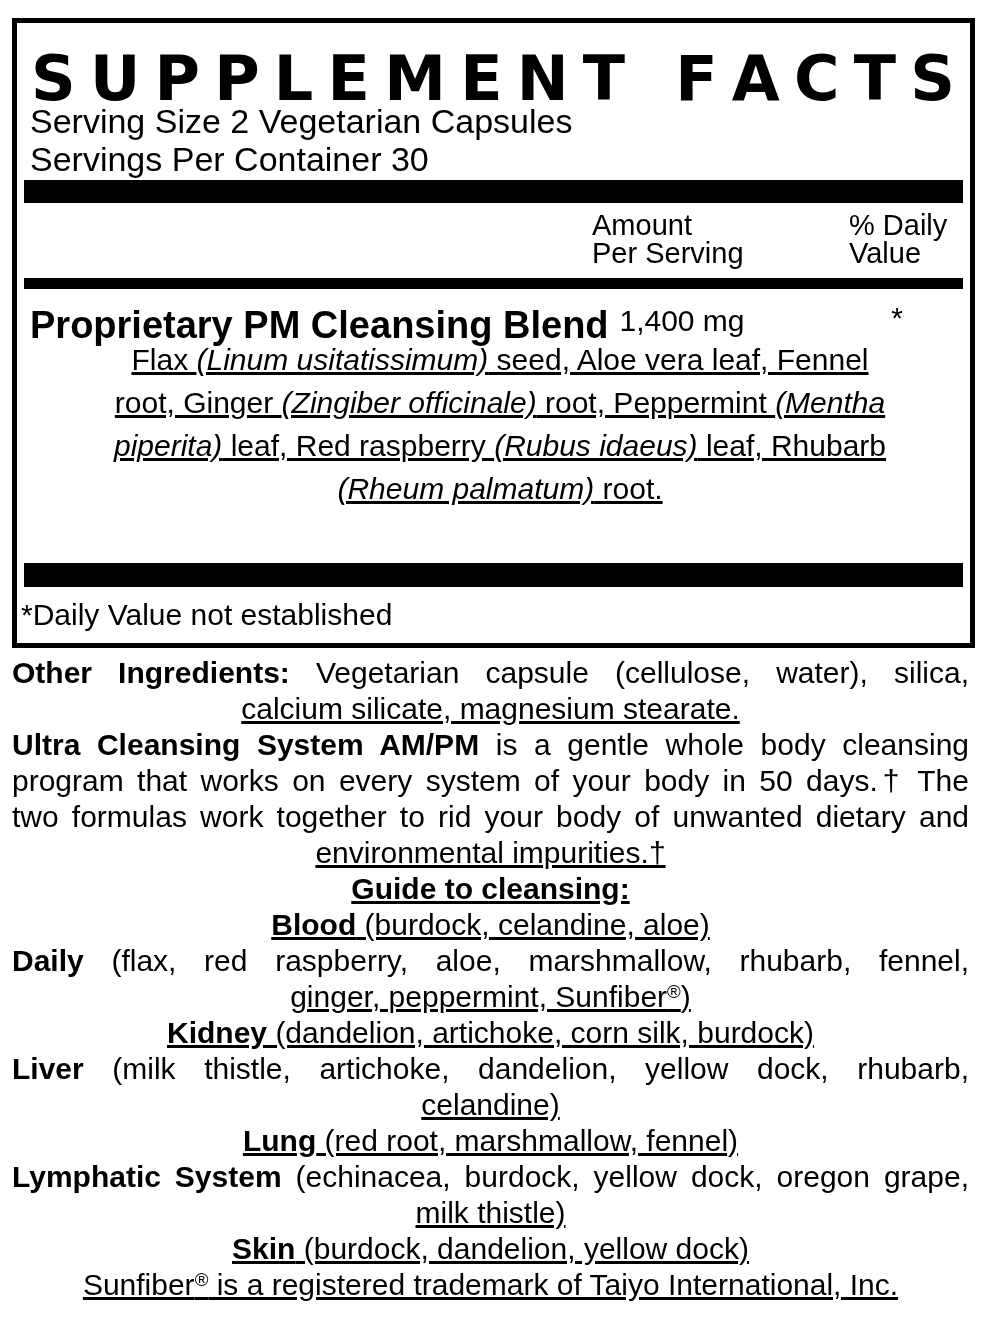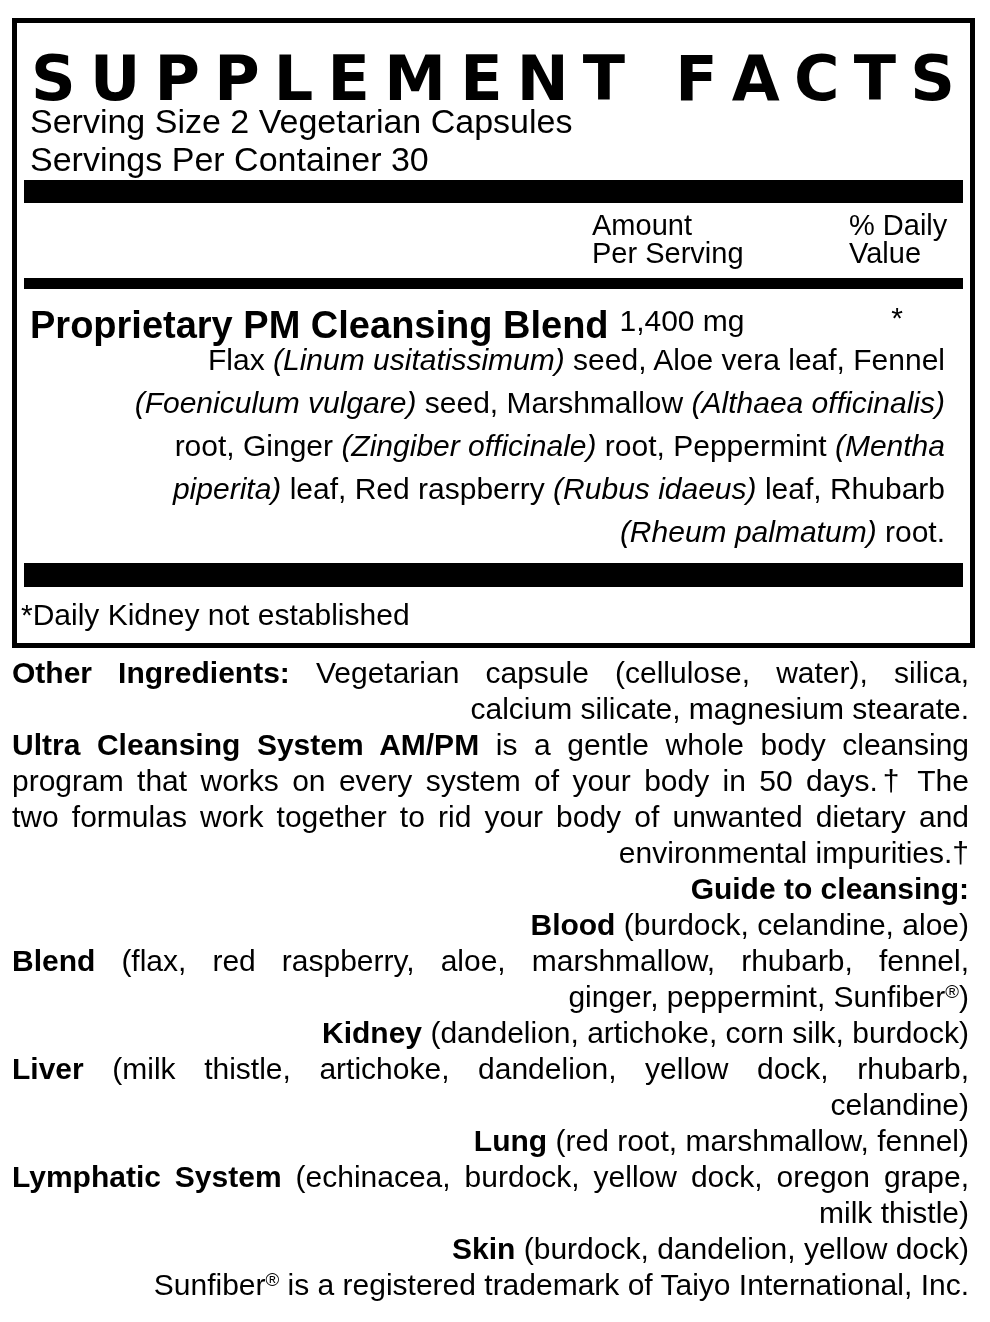--- a/index.html
+++ b/index.html
@@ -34,21 +34,21 @@
   .ingredients { left:38px; top:315px; width:890px; font-size:30px; line-height:43px; }
 
   .footnote { left:4px; top:575px; font-size:30px; white-space:nowrap; }
 
   
   .info { position:absolute; left:12px; top:655px; width:957px;
           font-size:30px; line-height:36px; }
 
   .tline { min-height:36px; }
   .jl { text-align:justify; text-align-last:justify; }
-  .nl { text-align:right; }
+  .nl { text-align:center;text-decoration:underline; }
   .b { font-weight:bold; }
   .i { font-style:italic; }
   .sup { font-size:0.62em; vertical-align:0.5em; line-height:0; }
 </style>
 </head>
 <body>
 
 <div class="facts-box">
   <div class="sf-title stretch">
       <span>S</span>
@@ -86,41 +86,40 @@
   </div>
 
   <div class="rule rule-2"></div>
 
   <div class="blend-name">Proprietary PM Cleansing Blend</div>
   <div class="blend-amount">1,400 mg</div>
   <div class="blend-dv">*</div>
 
   <div class="ingredients">
       <div class="tline nl"><span>Flax </span><span class="i">(Linum usitatissimum)</span><span> seed, Aloe vera leaf, Fennel</span></div>
-      <div class="tline nl"><span class="i">(Foeniculum vulgare)</span><span> seed, Marshmallow </span><span class="i">(Althaea officinalis)</span></div>
       <div class="tline nl"><span>root, Ginger </span><span class="i">(Zingiber officinale)</span><span> root, Peppermint </span><span class="i">(Mentha</span></div>
       <div class="tline nl"><span class="i">piperita)</span><span> leaf, Red raspberry </span><span class="i">(Rubus idaeus)</span><span> leaf, Rhubarb</span></div>
       <div class="tline nl"><span class="i">(Rheum palmatum)</span><span> root.</span></div>
     </div>
 
   <div class="rule rule-3"></div>
 
-  <div class="footnote">*Daily Kidney not established</div>
+  <div class="footnote">*Daily Value not established</div>
 </div>
 
 <div class="info">
     <div class="tline jl"><span class="b">Other Ingredients:</span><span> Vegetarian capsule (cellulose, water), silica,</span></div>
     <div class="tline nl"><span>calcium silicate, magnesium stearate.</span></div>
     <div class="tline jl"><span class="b">Ultra Cleansing System AM/PM</span><span> is a gentle whole body cleansing</span></div>
     <div class="tline jl"><span>program that works on every system of your body in 50 days.† The</span></div>
     <div class="tline jl"><span>two formulas work together to rid  your body of unwanted dietary and</span></div>
     <div class="tline nl"><span>environmental impurities.†</span></div>
     <div class="tline nl"><span class="b">Guide to cleansing:</span></div>
     <div class="tline nl"><span class="b">Blood</span><span> (burdock, celandine, aloe)</span></div>
-    <div class="tline jl"><span class="b">Blend</span><span> (flax, red raspberry, aloe, marshmallow, rhubarb, fennel,</span></div>
+    <div class="tline jl"><span class="b">Daily</span><span> (flax, red raspberry, aloe, marshmallow, rhubarb, fennel,</span></div>
     <div class="tline nl"><span>ginger, peppermint, Sunfiber</span><span class="sup">®</span><span>)</span></div>
     <div class="tline nl"><span class="b">Kidney</span><span> (dandelion, artichoke, corn silk, burdock)</span></div>
     <div class="tline jl"><span class="b">Liver</span><span> (milk thistle, artichoke, dandelion, yellow dock, rhubarb,</span></div>
     <div class="tline nl"><span>celandine)</span></div>
     <div class="tline nl"><span class="b">Lung</span><span> (red root, marshmallow, fennel)</span></div>
     <div class="tline jl"><span class="b">Lymphatic System</span><span> (echinacea, burdock, yellow dock, oregon grape,</span></div>
     <div class="tline nl"><span>milk thistle)</span></div>
     <div class="tline nl"><span class="b">Skin</span><span> (burdock, dandelion, yellow dock)</span></div>
     <div class="tline nl"><span>Sunfiber</span><span class="sup">®</span><span> is a registered trademark of Taiyo International, Inc.</span></div>
   </div>

